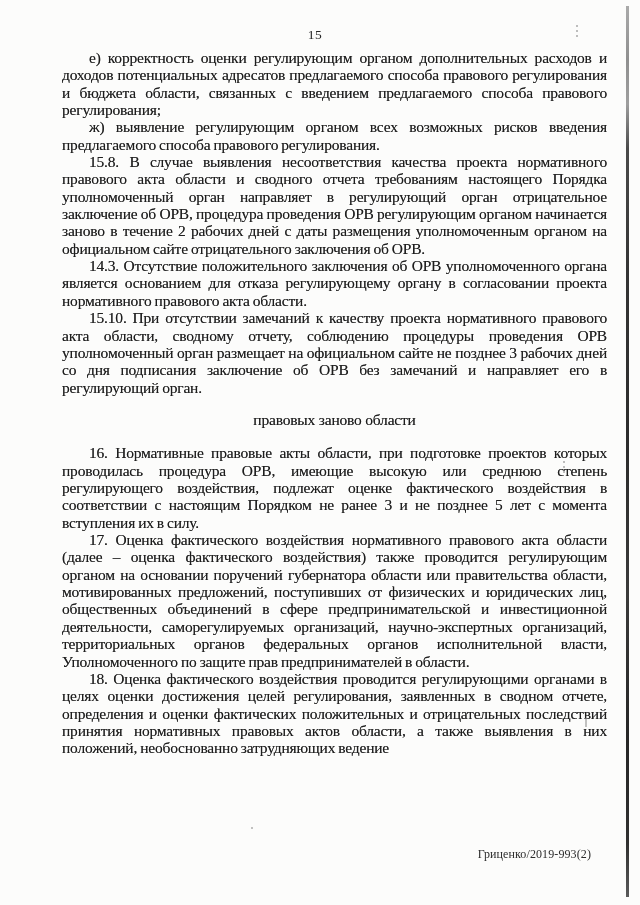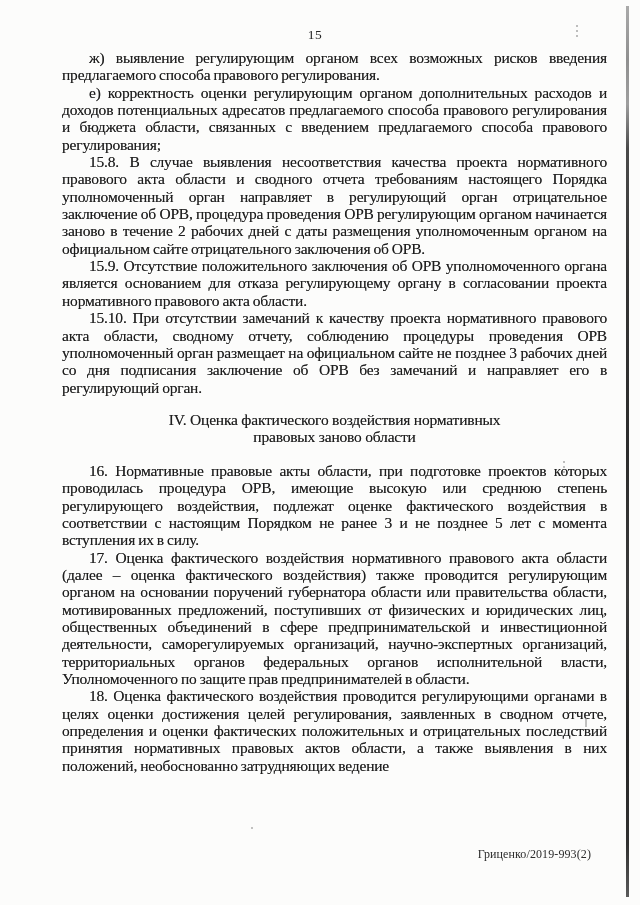--- a/index.html
+++ b/index.html
@@ -83,32 +83,31 @@
 </style>
 </head>
 <body>
 
 <div class="page">
 
   <div class="page-number">15</div>
 
   <div class="content">
 
+    <p class="para">е) корректность оценки регулирующим органом дополнительных расходов и доходов потенциальных адресатов предлагаемого способа правового регулирования и бюджета области, связанных с введением предлагаемого способа  правового регулирования;</p>
+
     <p class="para">ж) выявление регулирующим органом всех возможных рисков введения предлагаемого способа правового регулирования.</p>
-
-    <p class="para">е) корректность оценки регулирующим органом дополнительных расходов и доходов потенциальных адресатов предлагаемого способа правового регулирования и бюджета области, связанных с введением предлагаемого способа  правового регулирования;</p>
 
     <p class="para">15.8. В случае выявления несоответствия качества проекта нормативного правового акта области и сводного отчета требованиям настоящего Порядка уполномоченный орган направляет в регулирующий орган отрицательное заключение об ОРВ, процедура проведения ОРВ регулирующим органом начинается заново в течение 2 рабочих дней с даты размещения уполномоченным органом на официальном сайте отрицательного заключения об ОРВ.</p>
 
-    <p class="para">15.9. Отсутствие положительного заключения об ОРВ уполномоченного органа является основанием для отказа регулирующему органу в согласовании проекта нормативного правового акта области.</p>
+    <p class="para">14.3. Отсутствие положительного заключения об ОРВ уполномоченного органа является основанием для отказа регулирующему органу в согласовании проекта нормативного правового акта области.</p>
 
     <p class="para">15.10. При отсутствии замечаний к качеству проекта нормативного правового акта области, сводному отчету, соблюдению процедуры проведения ОРВ уполномоченный орган размещает на официальном сайте не позднее 3 рабочих дней со дня подписания заключение об ОРВ без замечаний и направляет его в регулирующий орган.</p>
 
     <div class="heading">
-      <div>IV. Оценка фактического воздействия нормативных</div>
       <div>правовых заново области</div>
     </div>
 
     <p class="para">16. Нормативные правовые акты области, при подготовке проектов которых проводилась процедура ОРВ, имеющие высокую или среднюю степень регулирующего воздействия, подлежат оценке фактического воздействия в соответствии с настоящим Порядком не ранее 3 и не позднее 5 лет с момента вступления их в силу.</p>
 
     <p class="para">17. Оценка фактического воздействия нормативного правового акта области (далее – оценка фактического воздействия) также проводится регулирующим органом на основании поручений губернатора области или правительства области, мотивированных предложений, поступивших от физических и юридических лиц, общественных объединений в сфере предпринимательской и инвестиционной деятельности, саморегулируемых организаций, научно-экспертных организаций, территориальных органов федеральных органов исполнительной власти, Уполномоченного по защите прав предпринимателей в области.</p>
 
     <p class="para">18. Оценка фактического воздействия проводится регулирующими органами в целях оценки достижения целей регулирования, заявленных в сводном отчете, определения и оценки фактических положительных и отрицательных последствий принятия нормативных правовых актов области, а также выявления в них положений, необоснованно затрудняющих ведение</p>
 
   </div>

